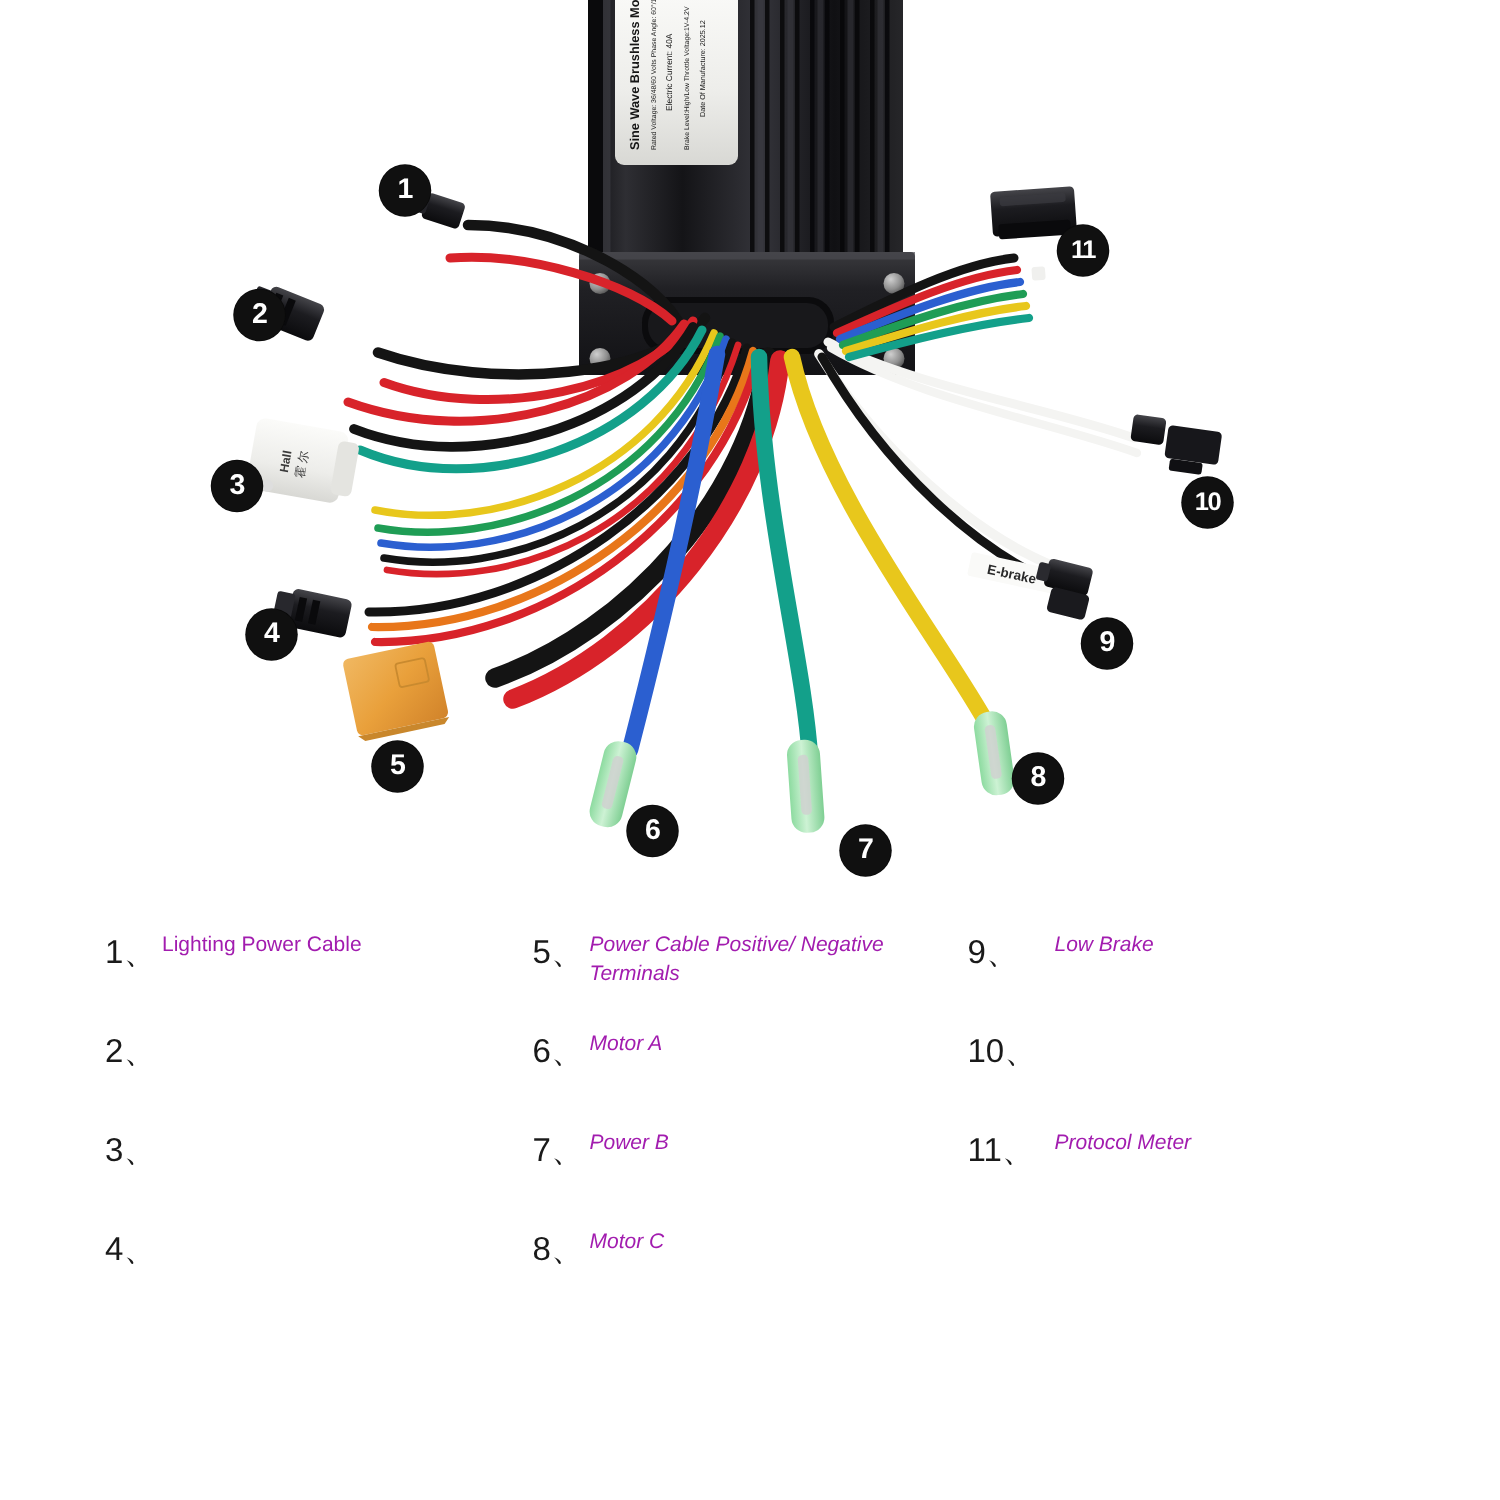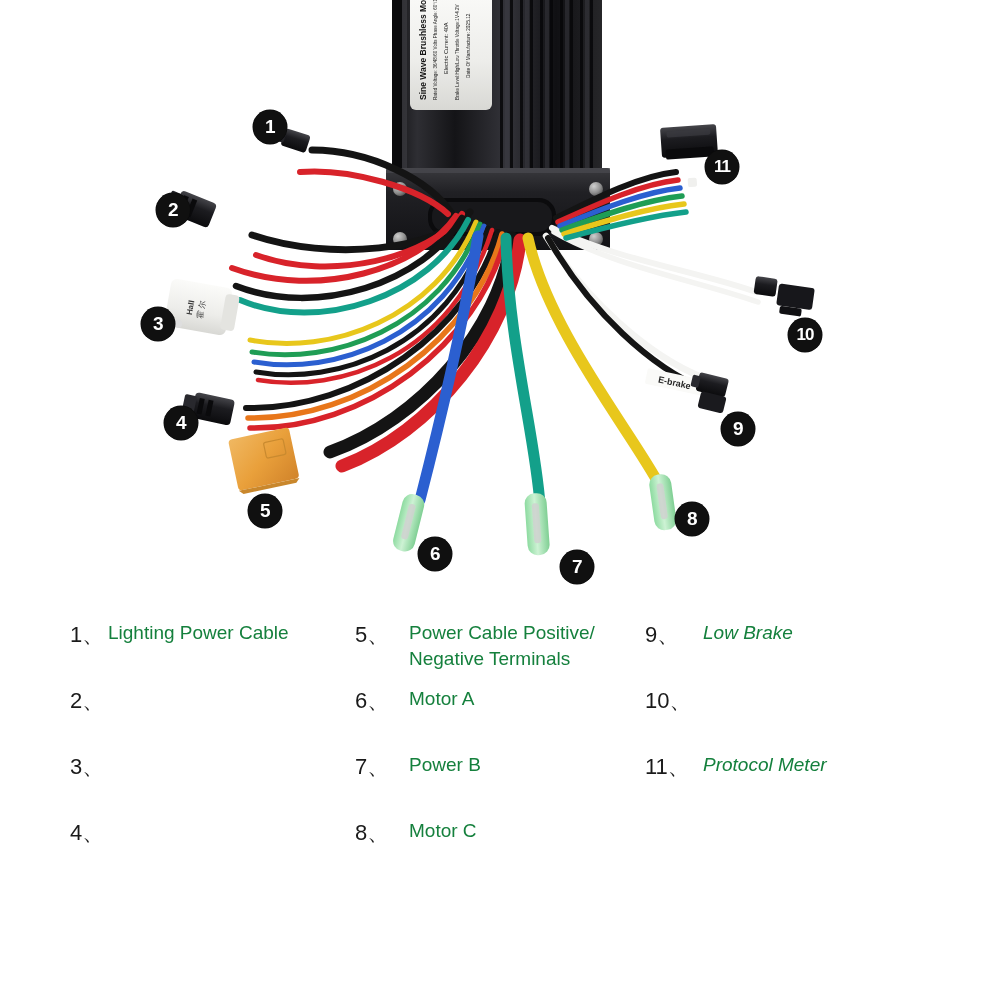--- a/index.html
+++ b/index.html
@@ -39,25 +39,25 @@
   #col2{left:355px;width:290px;}
   #col3{left:645px;width:300px;}
   .lrow{position:relative;margin-bottom:0px;}
   .lnum{
     position:absolute;left:0;top:0;
     font-size:22px;color:#1a1a1a;
     white-space:nowrap;
   }
   .ltext{
     display:block;
-    font-size:19px;color:#15803d;
+    font-size:14px;color:#a21caf;
     line-height:1.38;
   }
   #col1 .ltext{margin-left:38px;}
-  #col2 .ltext{margin-left:54px;}
+  #col2 .ltext{margin-left:38px;font-style:italic;}
   #col3 .ltext{margin-left:58px;font-style:italic;}
   .h1{height:66px;}
 </style>
 </head>
 <body>
 
 <div id="stage">
 
   <div id="photo">
     <svg width="1000" height="620" viewBox="0 0 1000 620" xmlns="http://www.w3.org/2000/svg">

